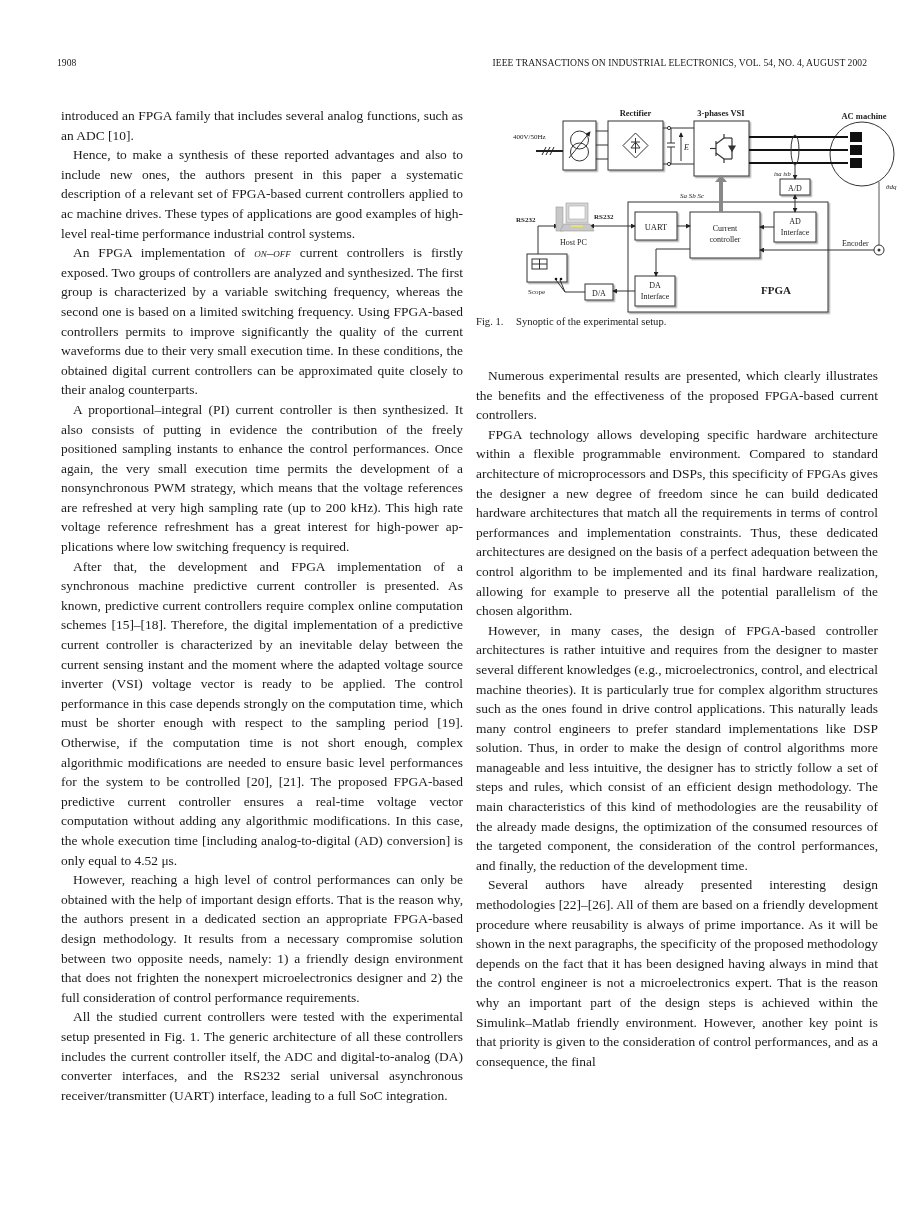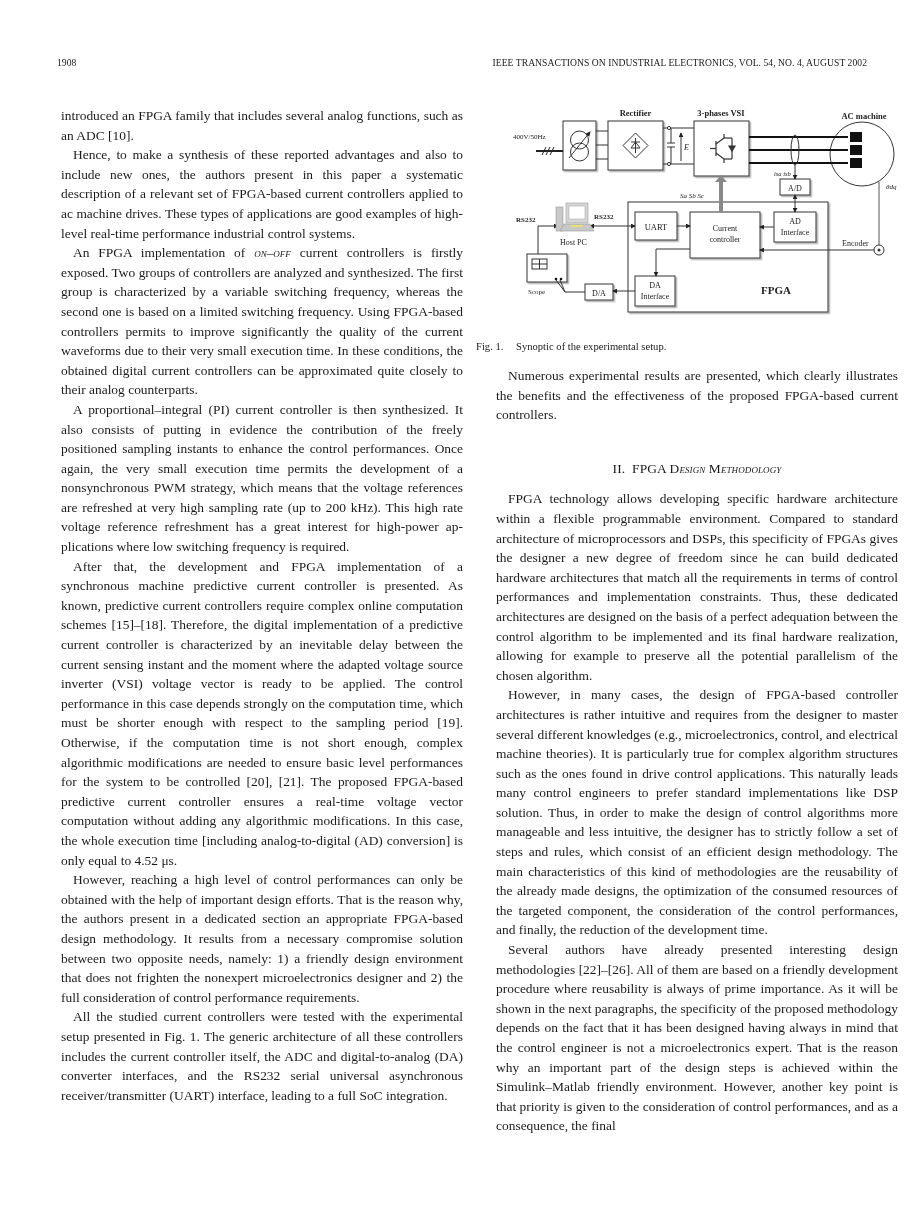--- a/index.html
+++ b/index.html
@@ -2,27 +2,27 @@
 <html><head>
 <meta charset="utf-8">
 <style>
   html, body { margin: 0; padding: 0; background: #ffffff; }
   body { width: 924px; height: 1232px; position: relative; overflow: hidden; color: #1a1a1a; font-family: "Liberation Serif", "DejaVu Serif", serif; }
   .running-head { position: absolute; top: 57px; left: 57px; right: 57px; height: 14px; font-size: 9.6px; letter-spacing: 0.05px; }
   .running-head .pn { position: absolute; left: 0; top: 0; }
   .running-head .jn { position: absolute; right: 0; top: 0; }
   .col { position: absolute; top: 106px; width: 402px; font-size: 13.45px; line-height: 19.6px; text-align: justify; hyphens: manual; }
   .col-left { left: 61px; }
-  .col-right { left: 496px; }
+  .col-right { left: 476px; }
   .col p { margin: 0; text-indent: 12px; }
   .col p.noindent { text-indent: 0; }
   .sc { font-variant: small-caps; font-style: italic; }
   .fig { position: absolute; left: 476px; top: 104px; width: 402px; height: 220px; margin-left: 32px; }
   .fig svg { width: 402px; height: 220px; display: block; }
-  .caption { position: absolute; left: 476px; top: 341px; font-size: 10.6px; }
+  .caption { position: absolute; left: 476px; top: 316px; font-size: 10.6px; }
   .caption .lbl { margin-right: 10px; }
   .col-right-body { top: 366px; }
   .section-head { text-align: center; text-indent: 0 !important; font-size: 13.45px; margin: 34px 0 11px 0 !important; letter-spacing: 0.1px; }
   svg text { font-family: "Liberation Serif", "DejaVu Serif", serif; }
 </style>
 </head>
 <body>
 
 <div class="running-head">
   <span class="pn">1908</span>
@@ -205,17 +205,16 @@
   </svg>
 </div>
 
 <div class="caption">
   <span class="lbl">Fig. 1.</span>
   <span>Synoptic of the experimental setup.</span>
 </div>
 
 <div class="col col-right col-right-body">
   <p>Numerous experimental results are presented, which clearly illustrates the benefits and the effectiveness of the proposed FPGA-based current controllers.</p>
-  <p class="section-head"><span>II.</span>&nbsp; <span>FPGA D</span><span class="sc">esign</span><span> M</span><span class="sc">ethodology</span></p>
   <p>FPGA technology allows developing specific hardware ar­chitecture within a flexible programmable environment. Com­pared to standard architecture of microprocessors and DSPs, this specificity of FPGAs gives the designer a new degree of freedom since he can build dedicated hardware architectures that match all the requirements in terms of control perfor­mances and implementation constraints. Thus, these dedicated architectures are designed on the basis of a perfect adequation between the control algorithm to be implemented and its final hardware realization, allowing for example to preserve all the potential parallelism of the chosen algorithm.</p>
   <p>However, in many cases, the design of FPGA-based con­troller architectures is rather intuitive and requires from the designer to master several different knowledges (e.g., micro­electronics, control, and electrical machine theories). It is par­ticularly true for complex algorithm structures such as the ones found in drive control applications. This naturally leads many control engineers to prefer standard implementations like DSP solution. Thus, in order to make the design of control algorithms more manageable and less intuitive, the designer has to strictly follow a set of steps and rules, which consist of an efficient design methodology. The main char­acteristics of this kind of methodologies are the reusability of the already made designs, the optimization of the con­sumed resources of the targeted component, the consideration of the control performances, and finally, the reduction of the development time.</p>
   <p>Several authors have already presented interesting design methodologies [22]–[26]. All of them are based on a friendly development procedure where reusability is always of prime importance. As it will be shown in the next paragraphs, the specificity of the proposed methodology depends on the fact that it has been designed having always in mind that the control engineer is not a microelectronics expert. That is the reason why an important part of the design steps is achieved within the Simulink–Matlab friendly environment. However, another key point is that priority is given to the considera­tion of control performances, and as a consequence, the final</p>
 </div>
 
 </body></html>

